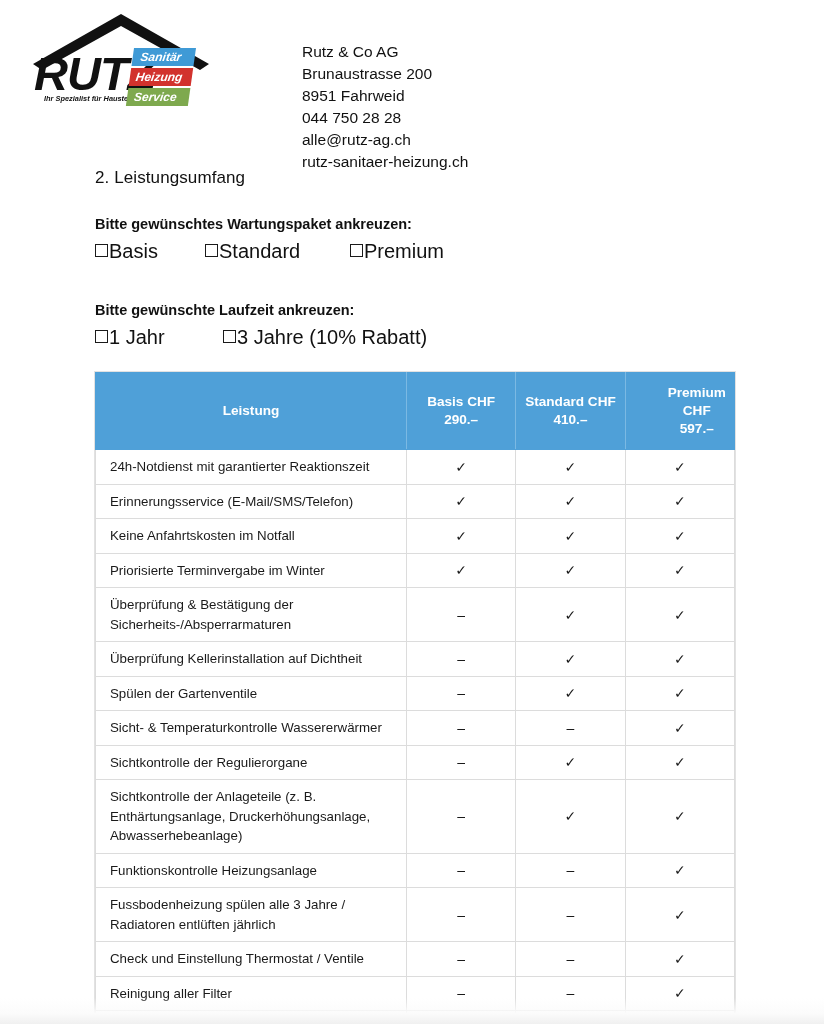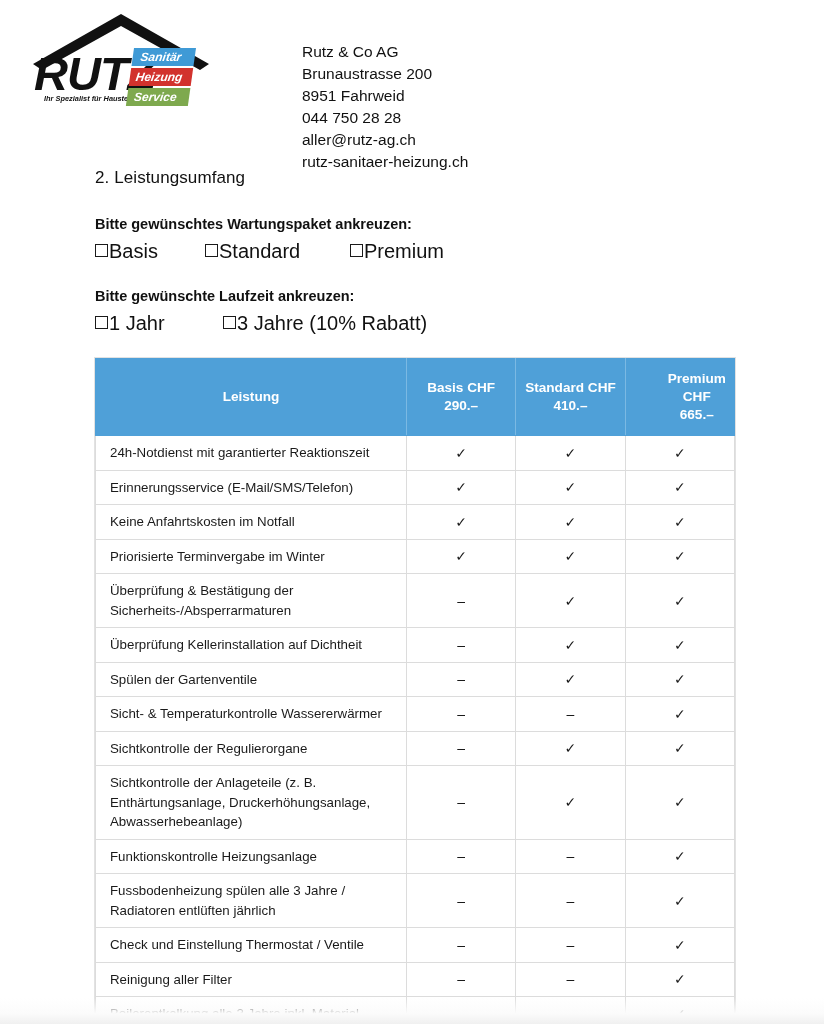--- a/index.html
+++ b/index.html
@@ -57,21 +57,21 @@
     color: #111;
     margin: 38px 0 0 0;
     letter-spacing: 0.1px;
   }
   .prompt {
     font-size: 14.5px;
     font-weight: bold;
     color: #111;
     margin: 28px 0 0 0;
   }
-  .prompt.second { margin-top: 24px; }
+  .prompt.second { margin-top: 38px; }
 
   .choice-row {
     margin-top: 6px;
     display: flex;
     font-size: 20px;
     color: #111;
     line-height: 26px;
   }
   .choice {
     display: flex;
@@ -175,21 +175,21 @@
     </div>
 
     <div class="contact-block">
       <div class="contact-col">
         <div>Rutz &amp; Co AG</div>
         <div>Brunaustrasse 200</div>
         <div>8951 Fahrweid</div>
       </div>
       <div class="contact-col">
         <div>044 750 28 28</div>
-        <div>aller@rutz-ag.ch</div>
+        <div>alle@rutz-ag.ch</div>
         <div>rutz-sanitaer-heizung.ch</div>
       </div>
     </div>
   </div>
 
   <div class="content">
 
     <div class="section-title">2. Leistungsumfang</div>
 
     <div class="prompt">Bitte gewünschtes Wartungspaket ankreuzen:</div>
@@ -235,21 +235,21 @@
           <th>
             <span>Basis CHF</span><br>
             <span>290.–</span>
           </th>
           <th>
             <span>Standard CHF</span><br>
             <span>410.–</span>
           </th>
           <th>
             <span>Premium CHF</span><br>
-            <span>665.–</span>
+            <span>597.–</span>
           </th>
         </tr>
       </thead>
       <tbody id="tbody">
           <tr>
             <td class="feature">24h-Notdienst mit garantierter Reaktionszeit</td>
             <td class="mark">✓</td>
             <td class="mark">✓</td>
             <td class="mark">✓</td>
           </tr>

